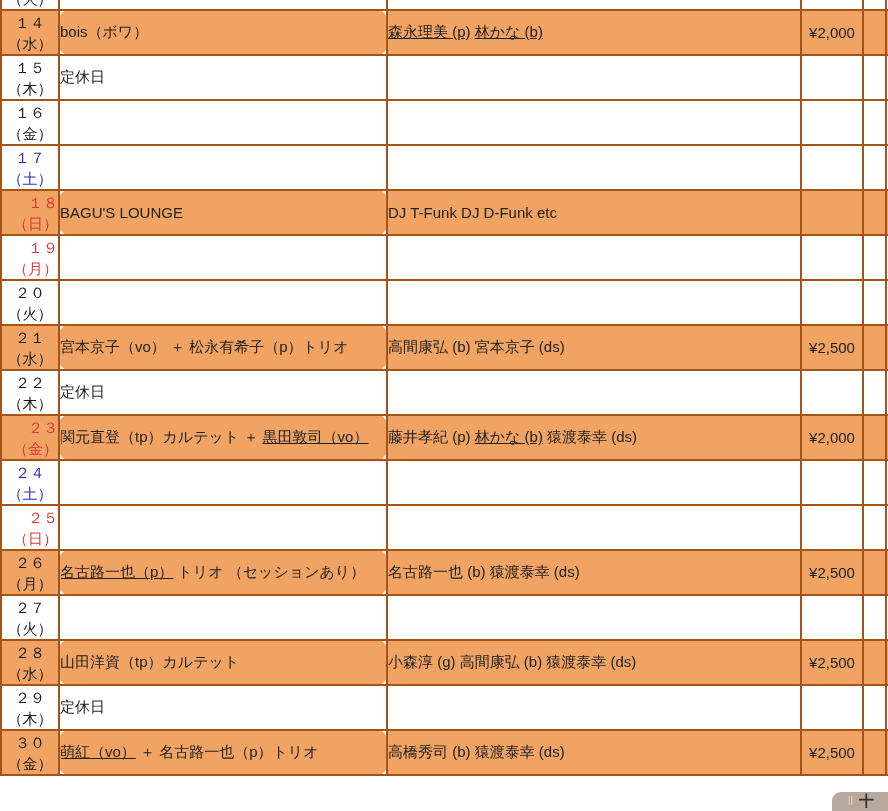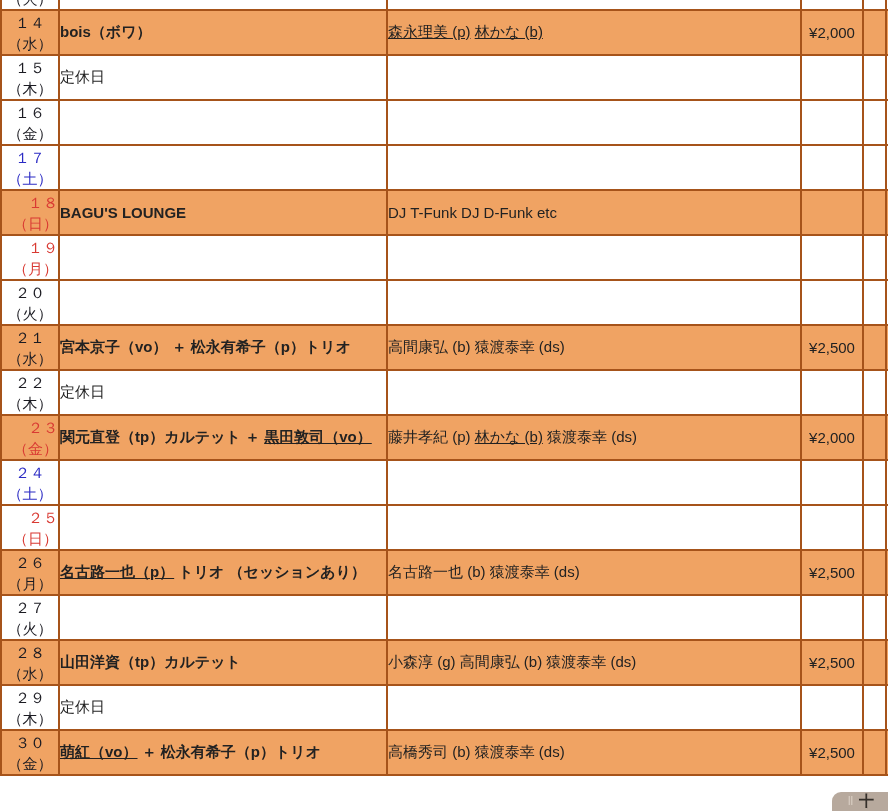--- a/index.html
+++ b/index.html
@@ -26,21 +26,21 @@
   tr.hl td{background:var(--row_highlight,#f0a363);}
   td.date{
     text-align:center;
     line-height:21px;
     font-size:15px;
     color:var(--date_black,#1b1b22);
   }
   td.date.c-red{color:var(--date_red,#d93a33);text-align:right;}
   td.date.c-blue{color:var(--date_blue,#2b2bc4);border-radius:8px;}
   td.event{padding-left:5px;}
-  td.event.b{font-weight:bold;}
+  td.event.b{font-weight:normal;border-radius:10px;}
   td.members{padding-left:4px;margin-top:35px;}
   td.price{text-align:center;padding-right:5px;}
   .lnk{text-decoration:underline;cursor:pointer;}
   
   tr.partial{height:12px;}
   tr.partial td{border-top:none;}
   tr.partial .clip{
     display:block;height:21px;line-height:21px;
     margin-top:-10px;text-align:center;font-size:15px;
     color:var(--date_black,#1b1b22);
@@ -161,21 +161,21 @@
         <td class="price"></td>
         <td></td>
         <td></td>
       </tr>
       <tr class="sched-row hl">
         <td class="date c-black">
           <div>２１</div>
           <div>（水）</div>
         </td>
         <td class="event b"><span class="">宮本京子（vo） ＋ 松永有希子（p）トリオ</span></td>
-        <td class="members"><span class="">高間康弘 (b) 猿渡泰幸 (ds)</span></td>
+        <td class="members"><span class="">高間康弘 (b) 宮本京子 (ds)</span></td>
         <td class="price">¥2,500</td>
         <td></td>
         <td></td>
       </tr>
       <tr class="sched-row">
         <td class="date c-black">
           <div>２２</div>
           <div>（木）</div>
         </td>
         <td class="event"><span class="">定休日</span></td>
@@ -259,21 +259,21 @@
         <td class="members"></td>
         <td class="price"></td>
         <td></td>
         <td></td>
       </tr>
       <tr class="sched-row hl">
         <td class="date c-black">
           <div>３０</div>
           <div>（金）</div>
         </td>
-        <td class="event b"><span class="lnk">萌紅（vo）</span><span class=""> ＋ 松永有希子（p）トリオ</span></td>
+        <td class="event b"><span class="lnk">萌紅（vo）</span><span class=""> ＋ 名古路一也（p）トリオ</span></td>
         <td class="members"><span class="">高橋秀司 (b) 猿渡泰幸 (ds)</span></td>
         <td class="price">¥2,500</td>
         <td></td>
         <td></td>
       </tr>
     </tbody>
 </table>
 
 <div class="scroll-top">
   <span class="tick">||</span>

